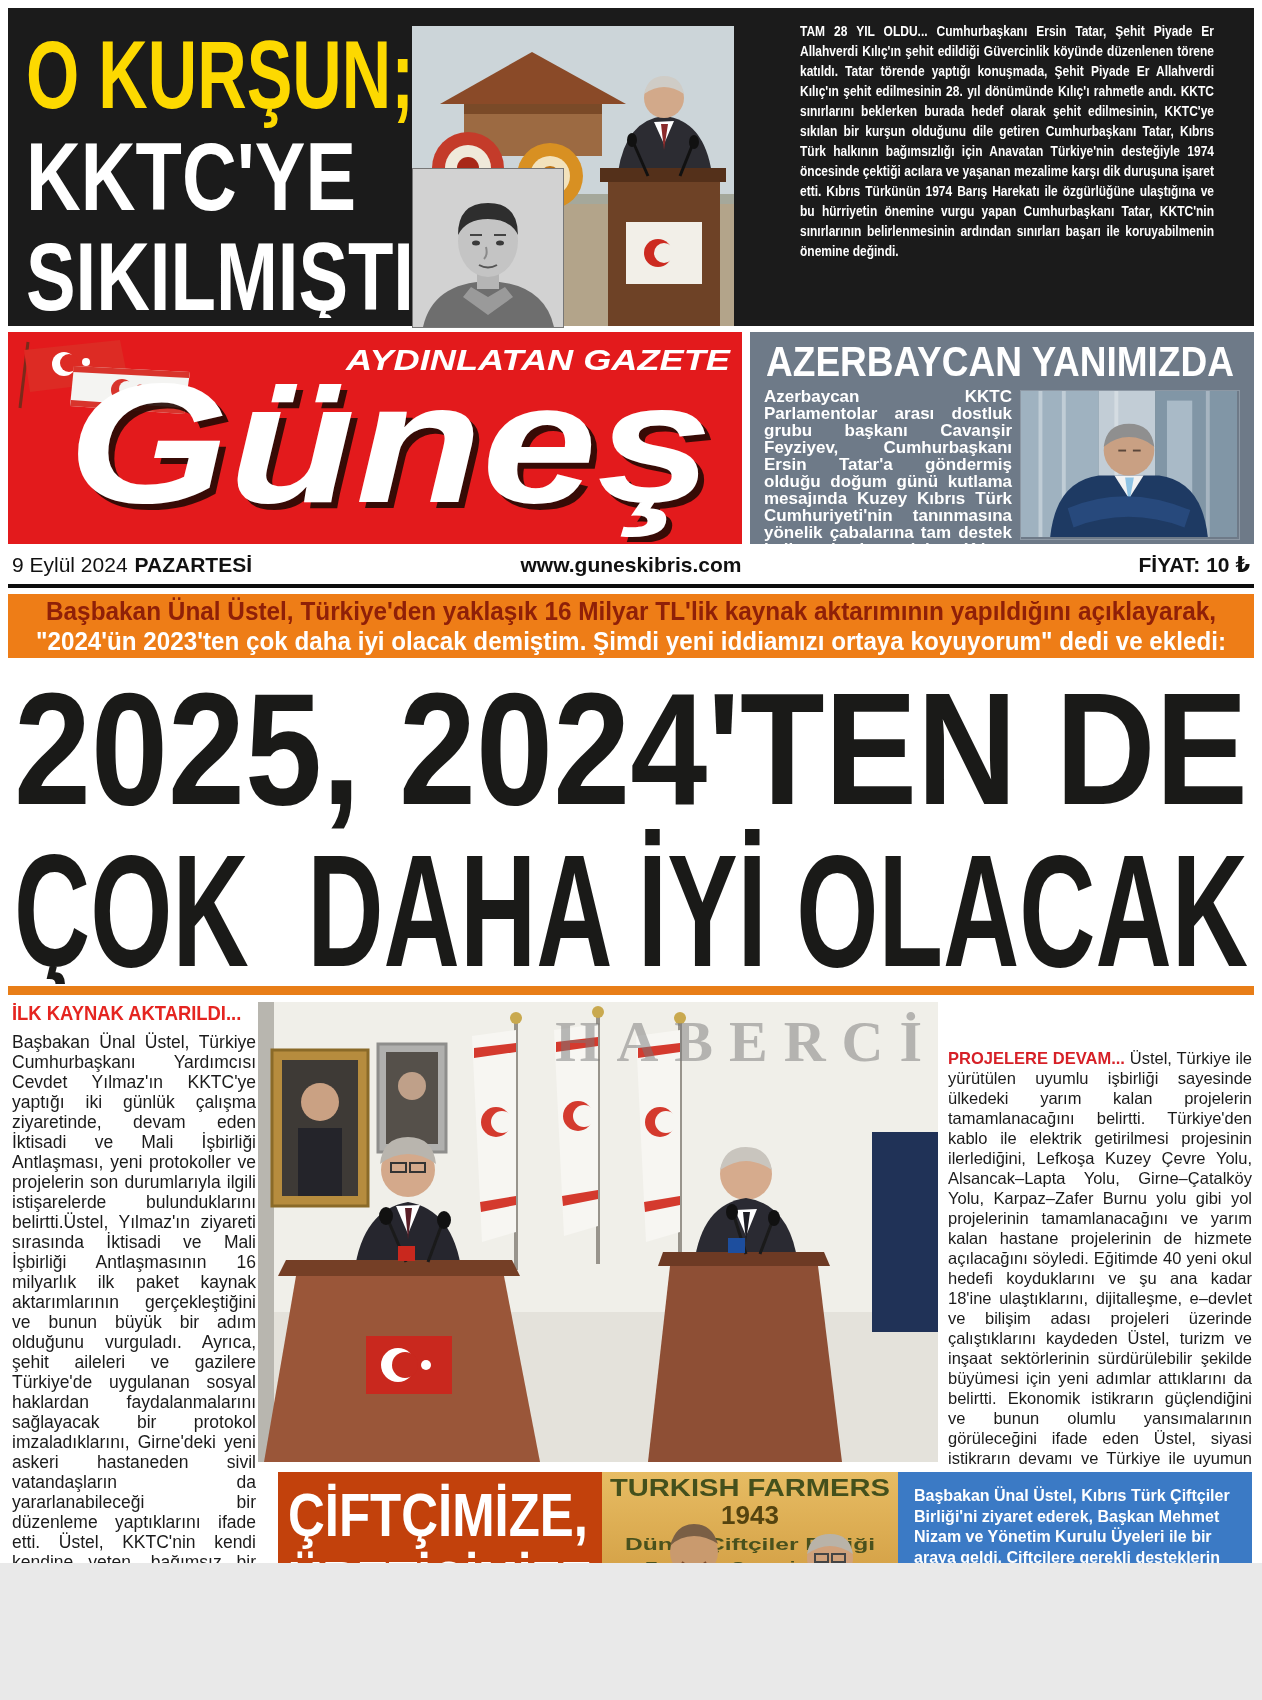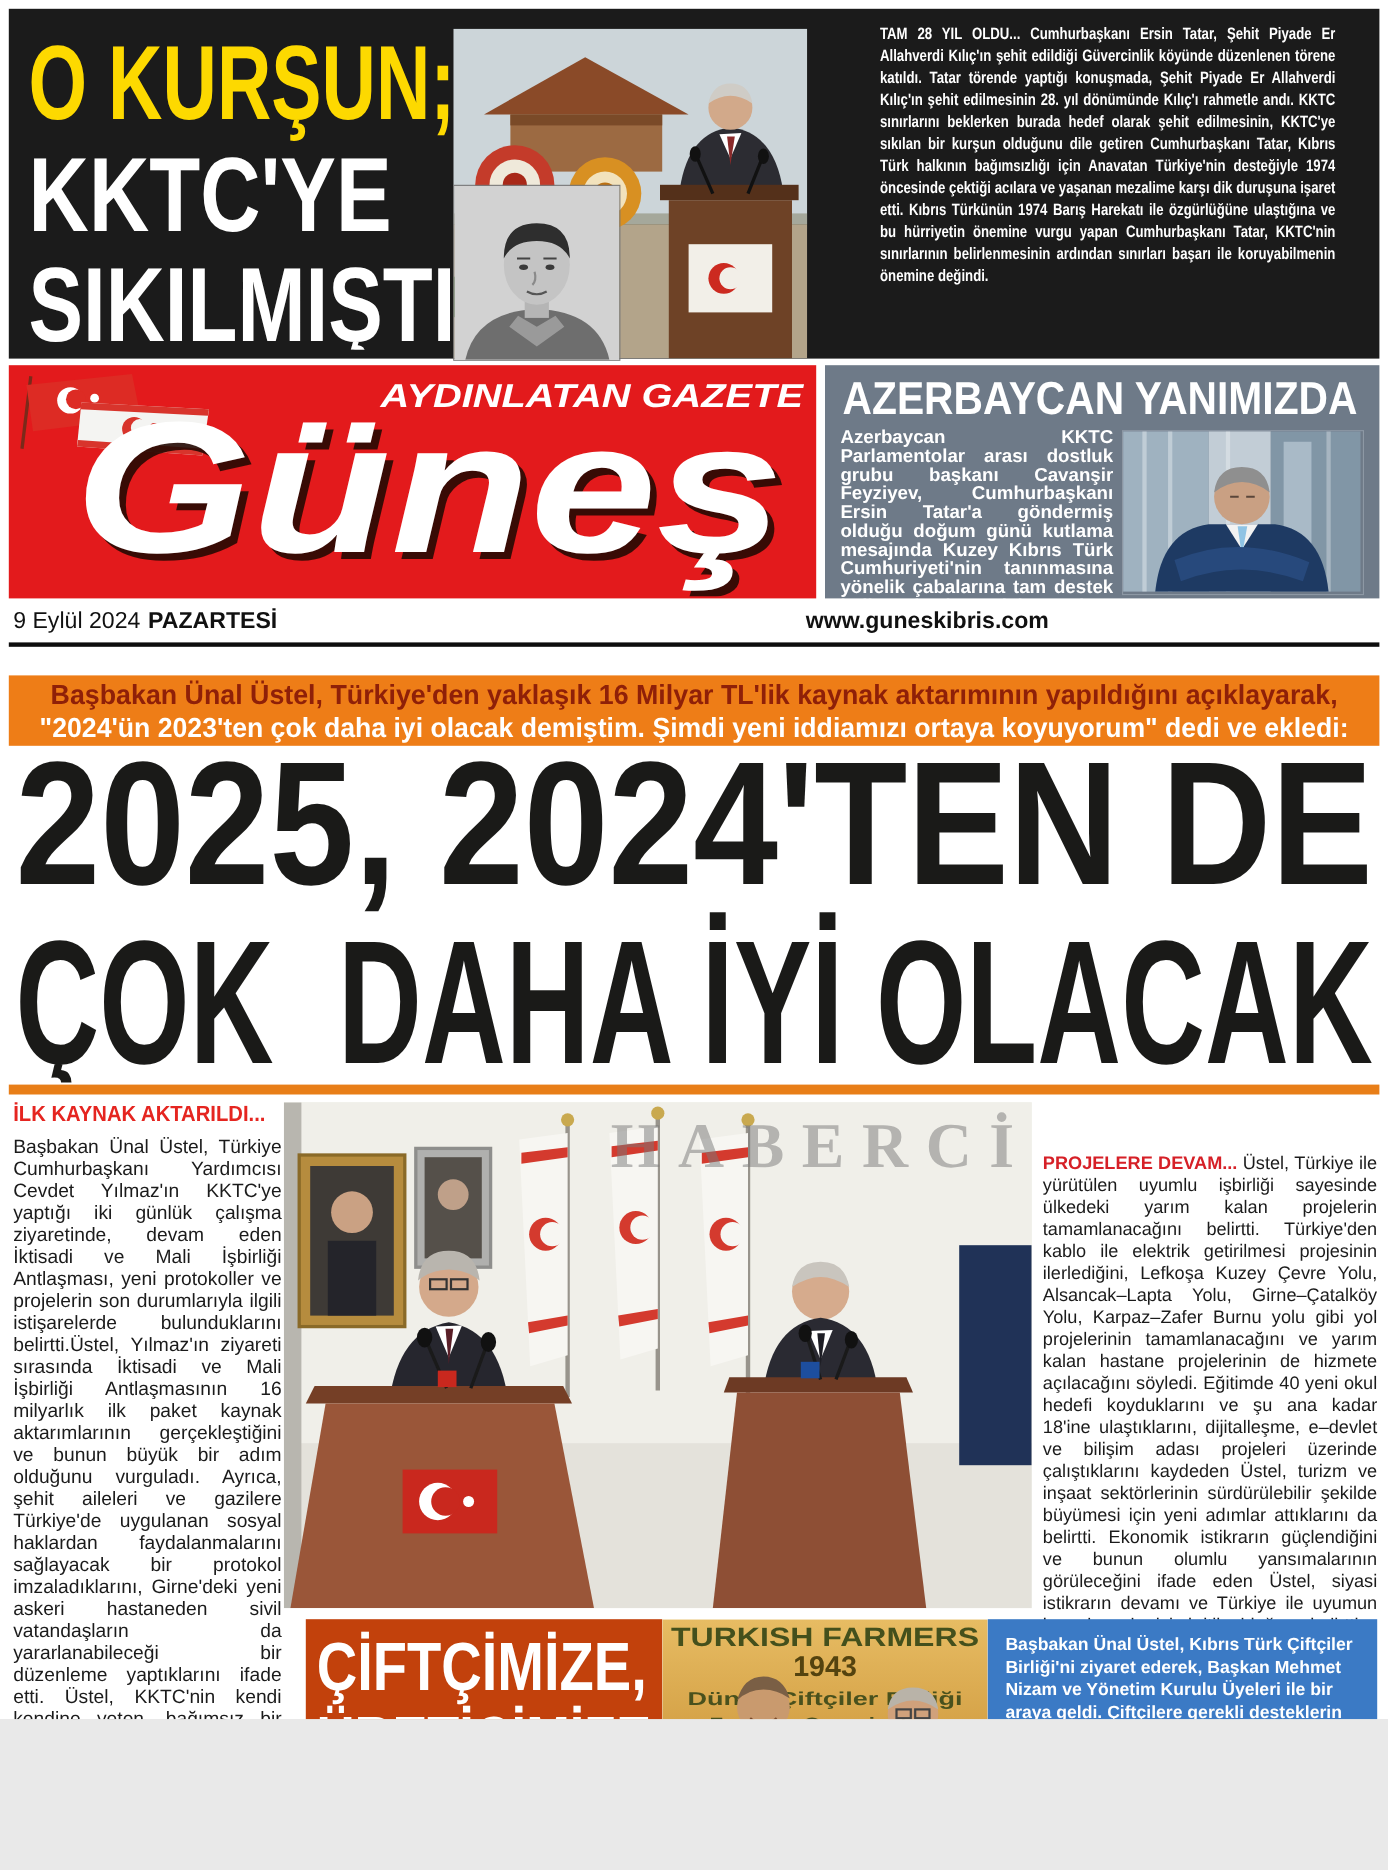--- a/index.html
+++ b/index.html
@@ -30,21 +30,21 @@
 
   
   .date-strip{position:absolute;left:8px;top:546px;width:1246px;height:38px;border-bottom:4px solid #0d0d0d;
               display:flex;align-items:center;font-size:21px;color:#111;}
   .date-left{display:flex;gap:7px;align-items:center;width:420px;padding-left:4px;}
   .date-day{font-weight:bold;}
   .date-mid{flex:1;text-align:center;font-weight:bold;}
   .date-right{width:420px;text-align:right;font-weight:bold;padding-right:4px;}
 
   
-  .kicker{position:absolute;left:8px;top:614px;width:1246px;height:64px;background:#ee7d17;text-align:right;}
+  .kicker{position:absolute;left:8px;top:594px;width:1246px;height:64px;background:#ee7d17;text-align:right;}
 
   
   .headline-svg{position:absolute;left:8px;top:654px;}
   .orange-rule{position:absolute;left:8px;top:986px;width:1246px;height:9px;background:#e87e18;}
 
   
   .left-col{position:absolute;left:12px;top:1002px;width:244px;}
   .col-heading{color:#e52520;font-size:20px;font-weight:bold;transform:scaleX(0.92);transform-origin:0 0;
                white-space:nowrap;margin-bottom:7px;}
   .left-col .body{font-size:17.5px;line-height:20px;text-align:justify;color:#1b1b1b;}
@@ -184,20 +184,21 @@
     </div>
     <div class="azer-body">Azerbaycan KKTC Parlamentolar arası dostluk grubu başkanı Cavanşir Feyziyev, Cumhurbaşkanı Ersin Tatar'a göndermiş olduğu doğum günü kutlama mesajında Kuzey Kıbrıs Türk Cumhuriyeti'nin tanınmasına yönelik çabalarına tam destek belirterek her daim Kıbrıs Türklerinin yanında olacaklarının altını çizdi.</div>
   </div>
 
   <div class="date-strip">
     <div class="date-left">
       <span>9 Eylül 2024</span>
       <span class="date-day">PAZARTESİ</span>
     </div>
     <div class="date-mid">www.guneskibris.com</div>
+    <div class="date-right">FİYAT: 10 ₺</div>
   </div>
 
   <div class="kicker">
     <svg width="1246" height="64">
       <text x="38" y="26" font-size="25" fill="#8f2008" textLength="1170" lengthAdjust="spacingAndGlyphs">Başbakan Ünal Üstel, Türkiye'den yaklaşık 16 Milyar TL'lik kaynak aktarımının yapıldığını açıklayarak,</text>
       <text x="28" y="56" font-size="25" fill="#ffffff" textLength="1190" lengthAdjust="spacingAndGlyphs">"2024'ün 2023'ten çok daha iyi olacak demiştim. Şimdi yeni iddiamızı ortaya koyuyorum" dedi ve ekledi:</text>
     </svg>
   </div>
 
   <svg class="headline-svg" width="1246" height="330">

